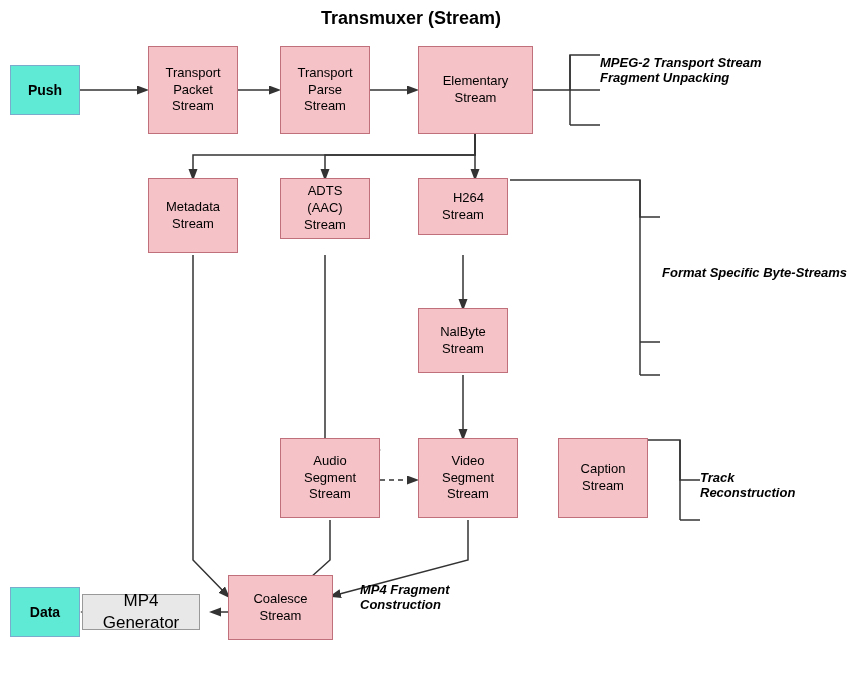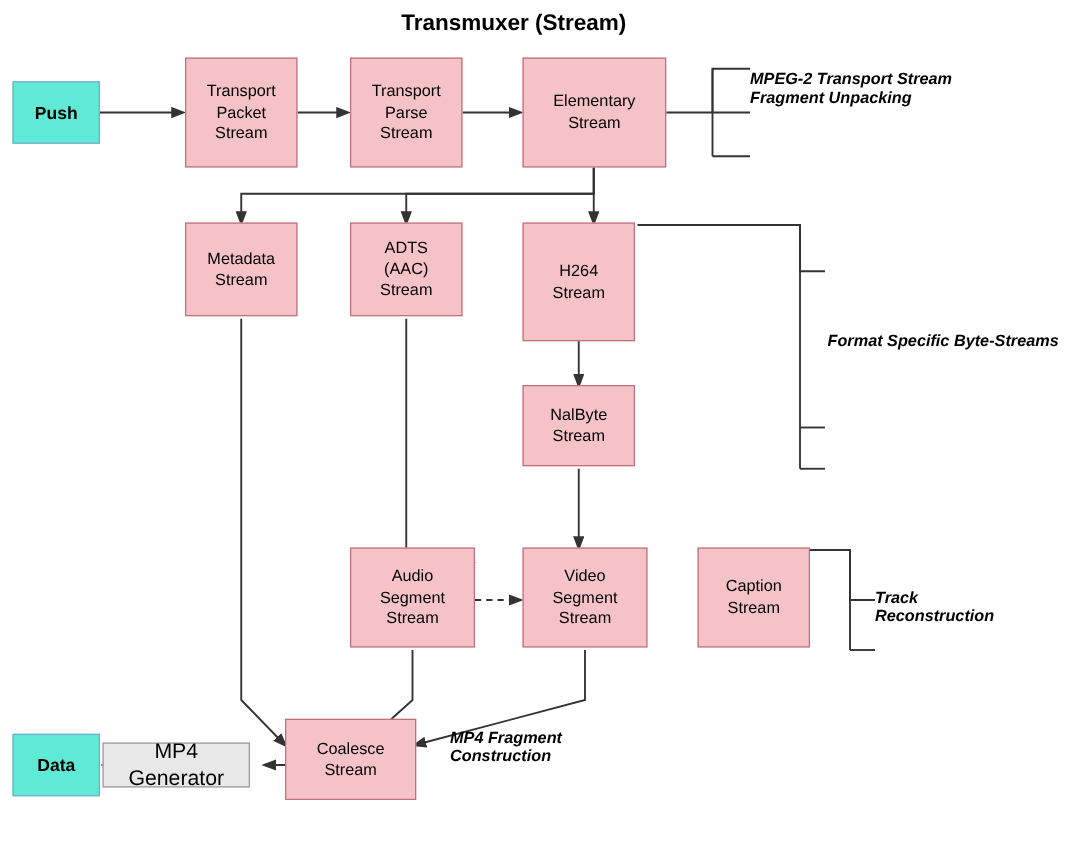--- a/index.html
+++ b/index.html
@@ -152,25 +152,25 @@
   </div>
 
   <div class="node" style="left:418px; top:46px; width:115px; height:88px;">
     <span>Elementary<br>Stream</span>
   </div>
 
   <div class="node" style="left:148px; top:178px; width:90px; height:75px;">
     <span>Metadata<br>Stream</span>
   </div>
 
-  <div class="node" style="left:280px; top:178px; width:90px; height:75px;">
+  <div class="node" style="left:280px; top:178px; width:90px; height:61px;">
     <span>ADTS<br>(AAC)<br>Stream</span>
   </div>
 
-  <div class="node" style="left:418px; top:178px; width:90px; height:95px;">
+  <div class="node" style="left:418px; top:178px; width:90px; height:57px;text-align:right;">
     <span>H264<br>Stream</span>
   </div>
 
   <div class="node" style="left:418px; top:308px; width:90px; height:65px;">
     <span>NalByte<br>Stream</span>
   </div>
 
   <div class="node" style="left:280px; top:438px; width:100px; height:80px;">
     <span>Audio<br>Segment<br>Stream</span>
   </div>

